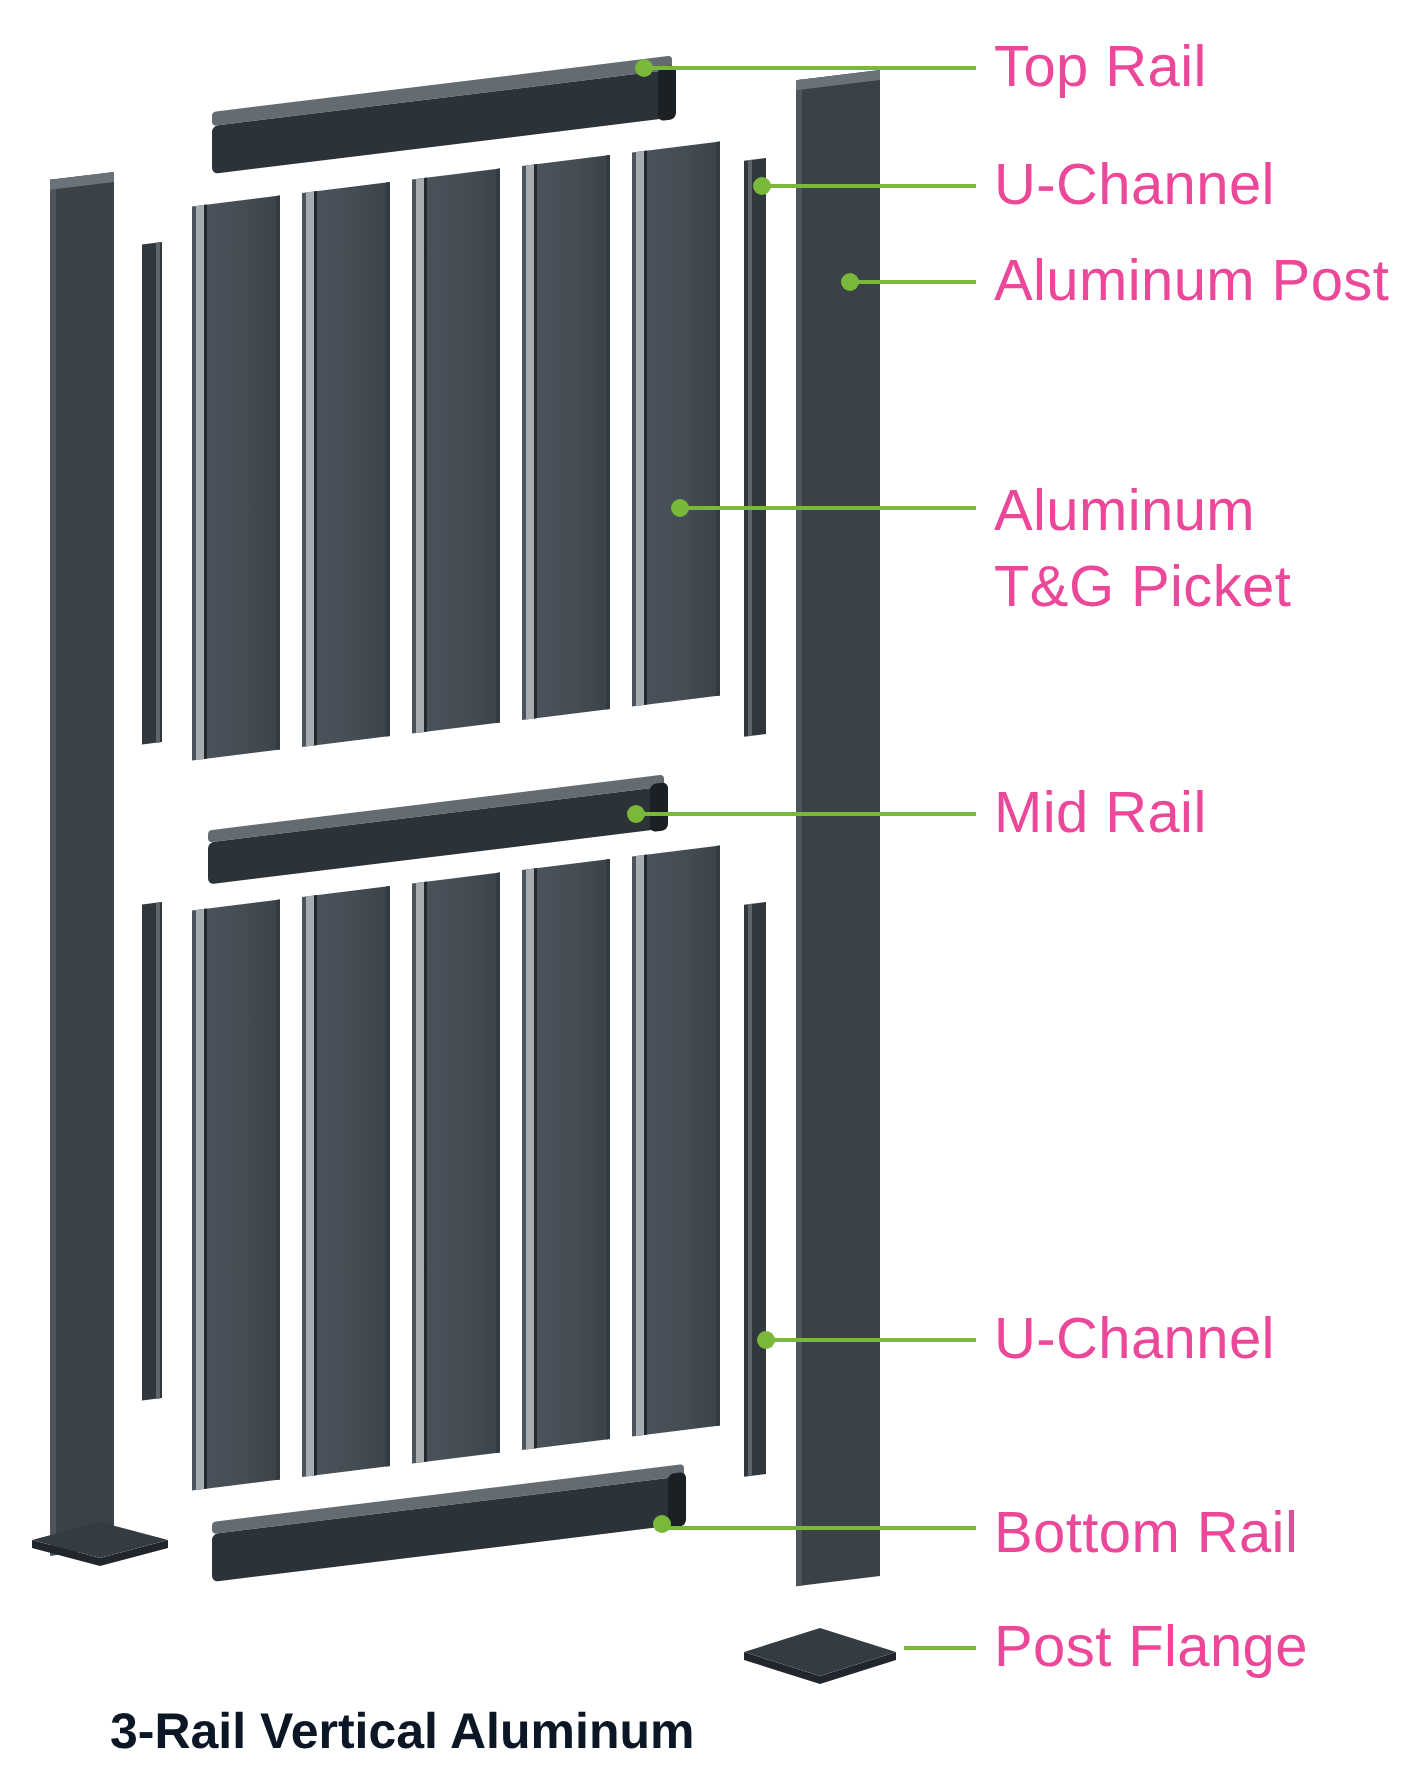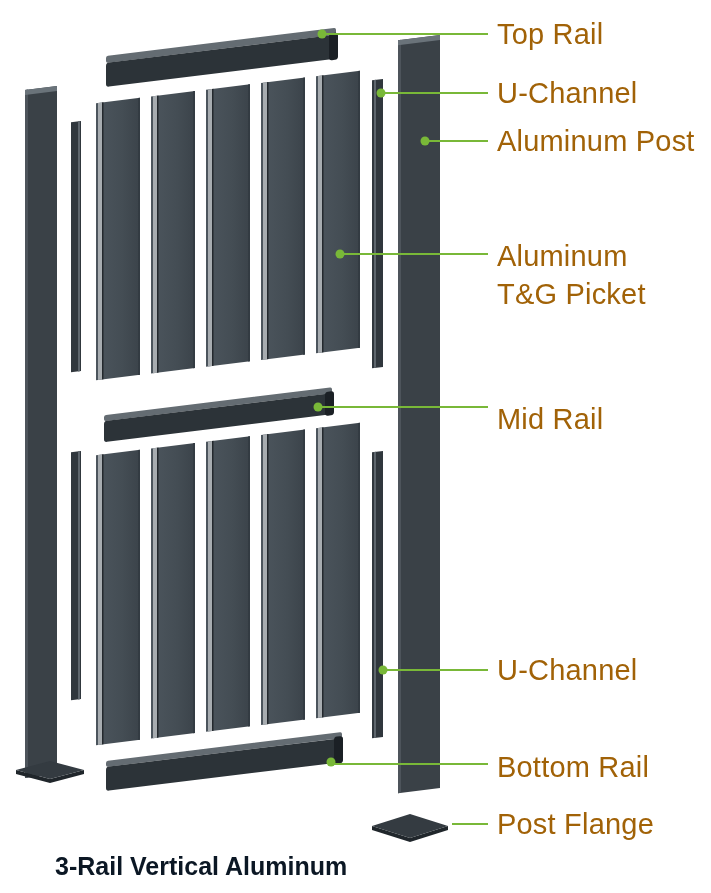--- a/index.html
+++ b/index.html
@@ -3,21 +3,21 @@
 <meta charset="utf-8">
 <style>
   html,body { margin:0; padding:0; background:#ffffff; }
   .stage {
     position:relative; width:711px; height:893px; background:#ffffff;
     overflow:hidden; font-family:"Liberation Sans", sans-serif;
   }
   .stage svg { position:absolute; left:0; top:0; }
   .callout-label {
     position:absolute; left:497px; font-size:29px; line-height:31px;
-    color:#a16207; white-space:nowrap; letter-spacing:0.2px;
+    color:#ec4899; white-space:nowrap; letter-spacing:0.2px;
   }
   .callout-label.two-line { white-space:normal; width:175px; line-height:38px; }
   .callout-label.two-line span { display:block; }
   .diagram-title {
     position:absolute; left:55px; top:849px; font-size:25px; line-height:34px;
     font-weight:bold; color:#0B1724; white-space:nowrap;
   }
 </style>
 </head>
 <body>
@@ -137,20 +137,20 @@
     </g>
   </svg>
 
   <div class="callout-label" style="top:19px">Top Rail</div>
   <div class="callout-label" style="top:78px">U-Channel</div>
   <div class="callout-label two-line" style="top:237px">
     <span>Aluminum</span>
     <span>T&amp;G Picket</span>
   </div>
   <div class="callout-label" style="top:126px">Aluminum Post</div>
-  <div class="callout-label" style="top:404px">Mid Rail</div>
+  <div class="callout-label" style="top:392px">Mid Rail</div>
   <div class="callout-label" style="top:655px">U-Channel</div>
   <div class="callout-label" style="top:809px">Post Flange</div>
   <div class="callout-label" style="top:752px">Bottom Rail</div>
 
   <div class="diagram-title">3-Rail Vertical Aluminum</div>
 
 </div>
 
 </body></html>

